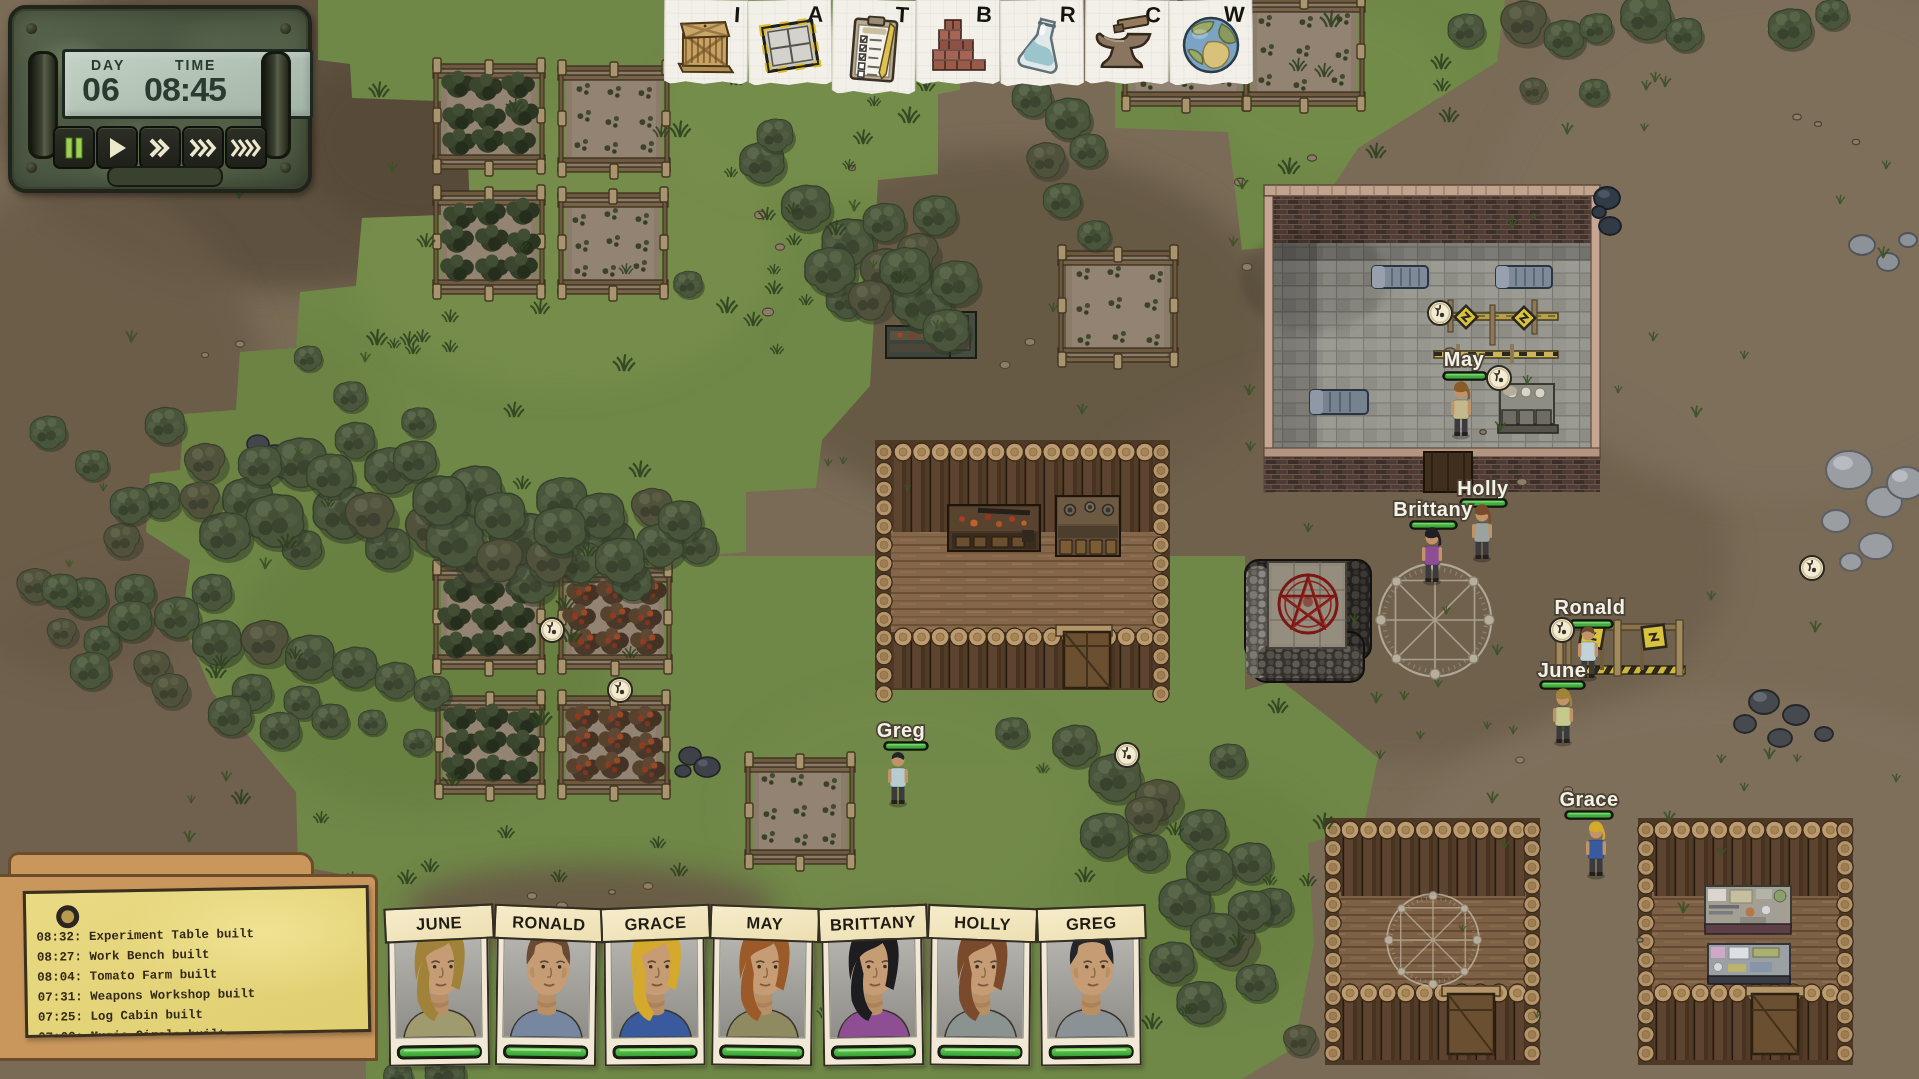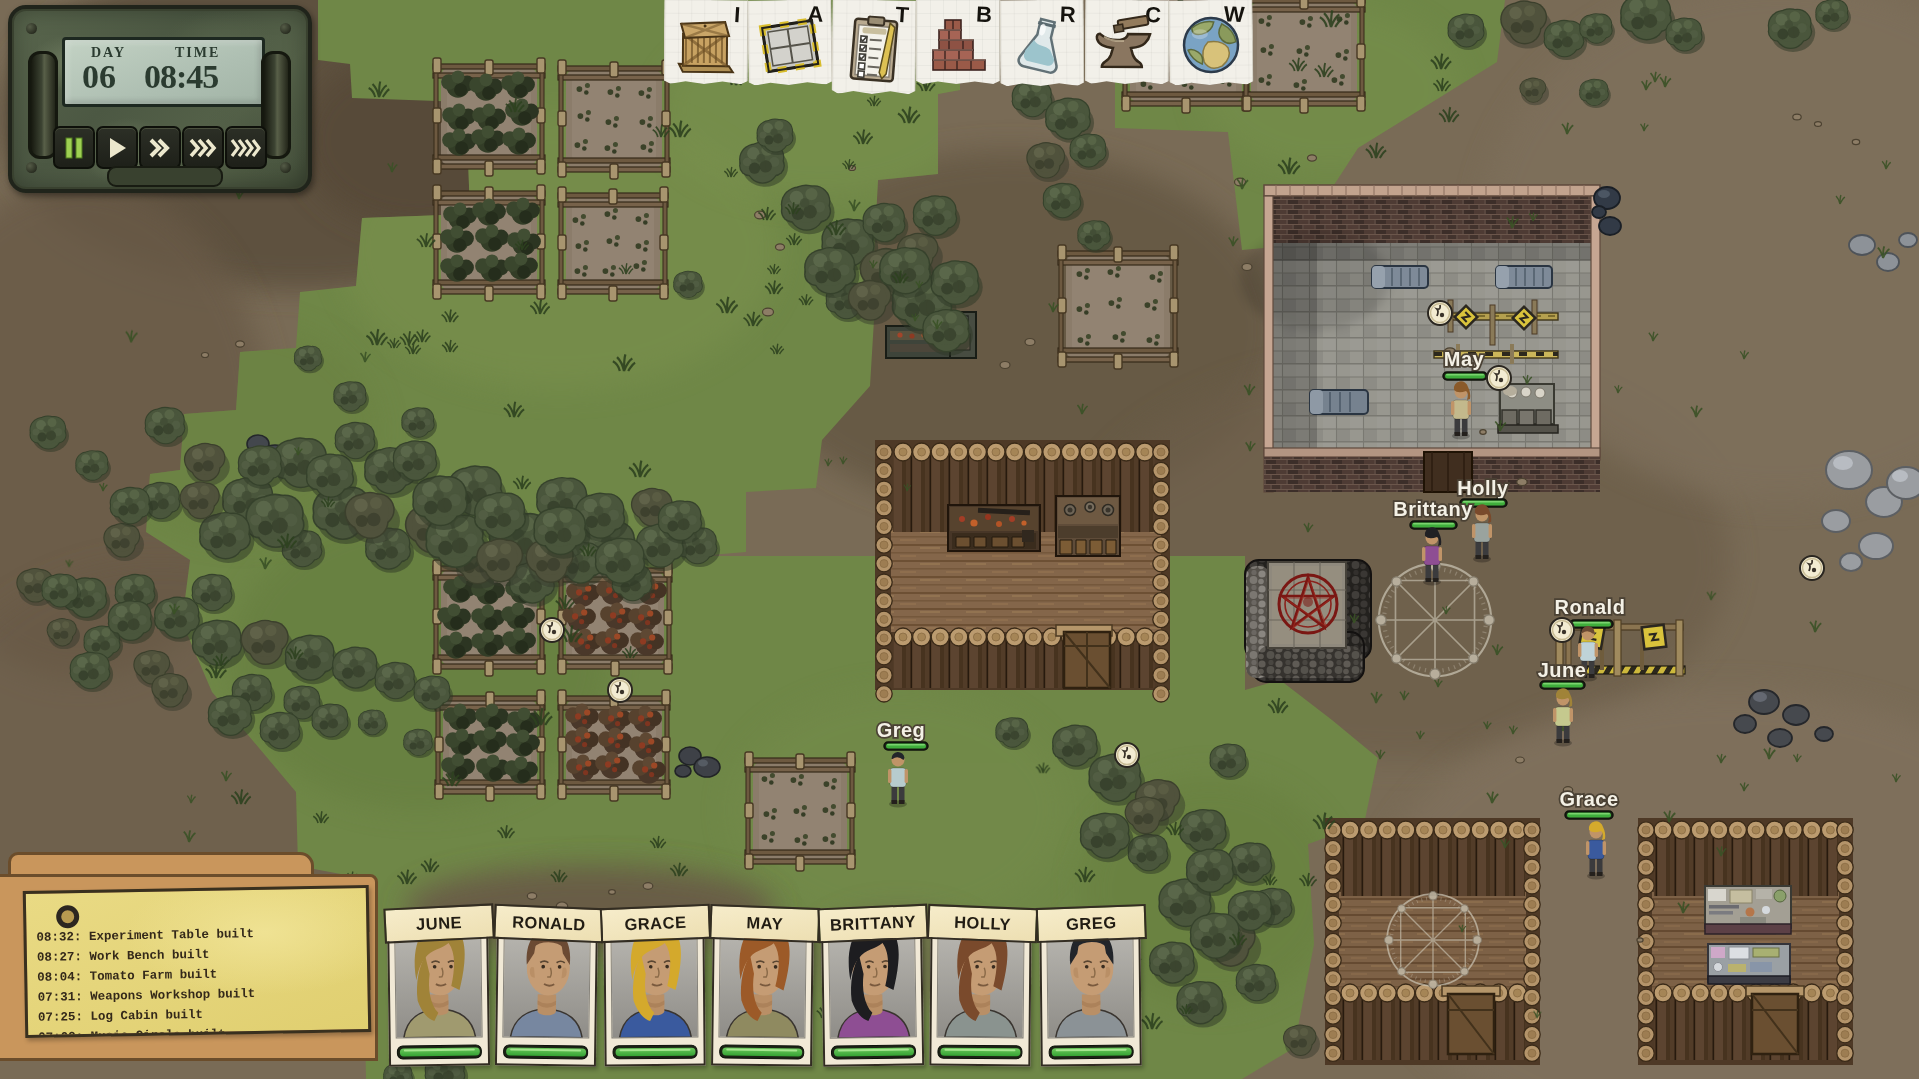--- a/index.html
+++ b/index.html
@@ -9,23 +9,23 @@
   .ui{position:absolute;}
 
   
   #pda{left:8px;top:5px;width:296px;height:180px;background:
     radial-gradient(60px 40px at 20% 30%, #6d7a5e 0%, transparent 70%),
     radial-gradient(80px 50px at 70% 20%, #55624a 0%, transparent 70%),
     radial-gradient(70px 50px at 40% 80%, #67745a 0%, transparent 70%),
     radial-gradient(90px 60px at 85% 70%, #4e5a44 0%, transparent 70%),
     linear-gradient(135deg,#59664d 0%,#4c5843 40%,#556249 70%,#424d38 100%);
     border:4px solid #20241b;border-radius:18px;box-shadow:inset 0 0 0 2px #39412f, inset 0 0 24px #00000055, 2px 3px 6px #00000066;}
-  #pda .screen{position:absolute;left:50px;top:28px;width:197px;height:64px;background:linear-gradient(160deg,#c3d2c4,#aebfb2 60%,#a2b4a6);
+  #pda .screen{position:absolute;left:50px;top:40px;width:197px;height:64px;background:linear-gradient(160deg,#c3d2c4,#aebfb2 60%,#a2b4a6);
     border:3px solid #1d2820;border-radius:4px;box-shadow:inset 2px 2px 6px #ffffff55, inset -2px -2px 6px #00000033;
-    font-family:Liberation Serif, serif;color:#2b3b30;}
+    font-family:Liberation Sans, sans-serif;color:#2b3b30;padding-left:48px;}
   #pda .lcdrow1{position:absolute;left:0;top:5px;width:100%;font-size:14px;font-weight:bold;letter-spacing:2px;}
   #pda .lcdrow1 span.day{position:absolute;left:26px;}
   #pda .lcdrow1 span.time{position:absolute;left:110px;}
   #pda .lcdrow2{position:absolute;left:0;top:18px;width:100%;font-size:34px;font-weight:bold;}
   #pda .lcdrow2 span.day{position:absolute;left:17px;}
   #pda .lcdrow2 span.time{position:absolute;left:79px;letter-spacing:-1px;}
   #pda .grip{position:absolute;top:42px;width:24px;height:102px;border:3px solid #15180f;border-radius:12px;
     background:linear-gradient(90deg,#16180f,#3d4433 45%,#596049 55%,#23261a);}
   #pda .gripL{left:16px;} #pda .gripR{left:249px;}
   #pda .btn{position:absolute;top:117px;width:38px;height:39px;background:linear-gradient(180deg,#2c2f26,#1e2019);

